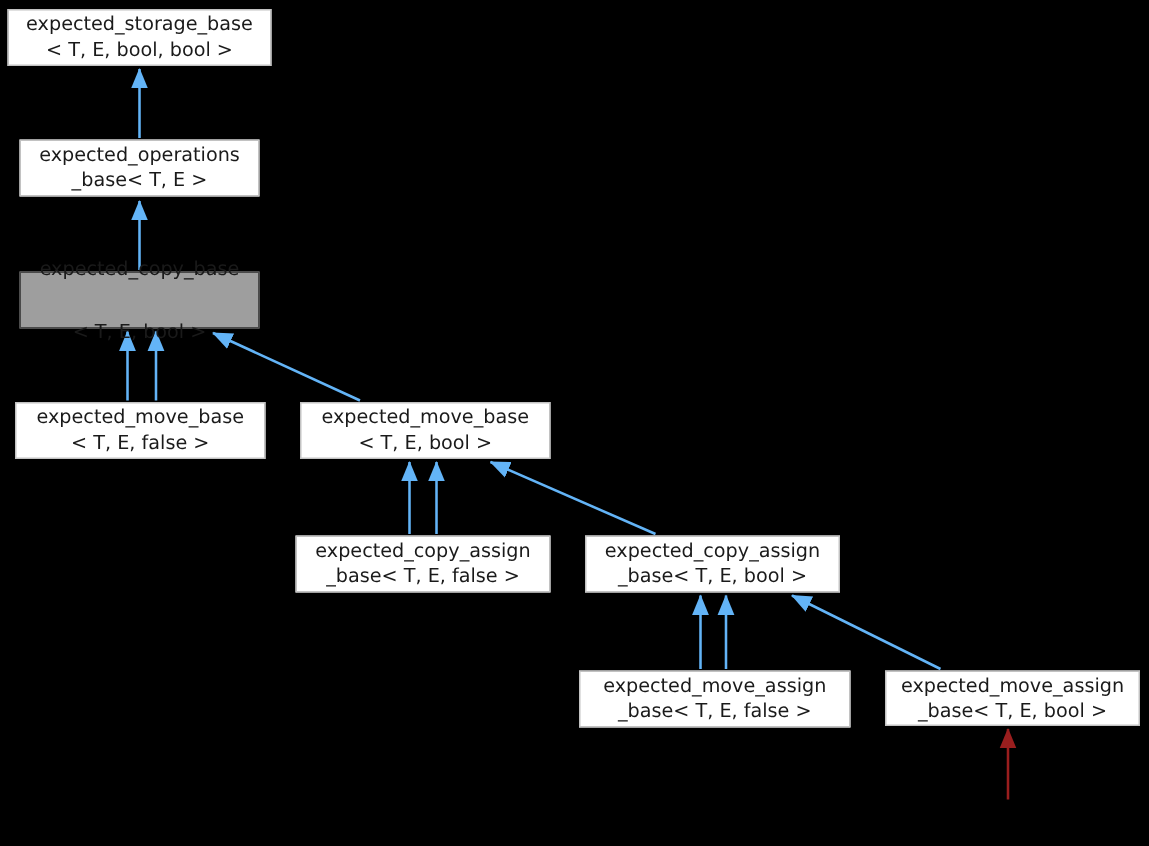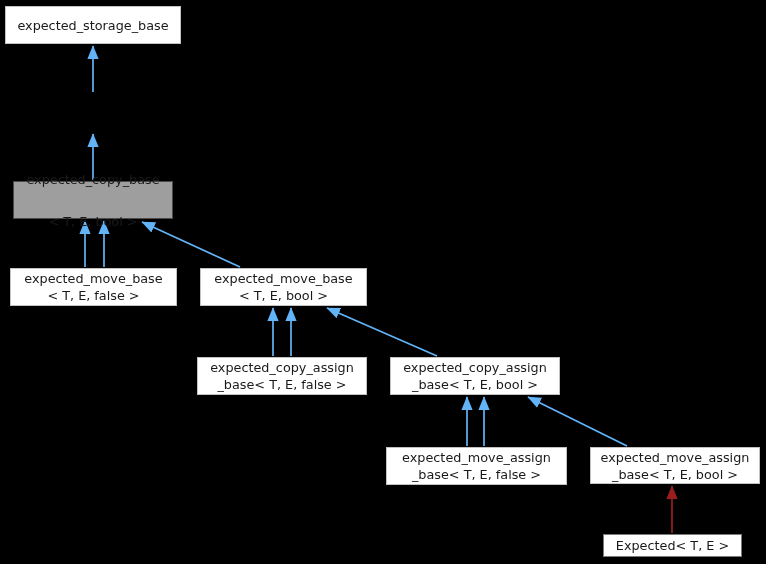--- a/index.html
+++ b/index.html
@@ -77,22 +77,27 @@
     <line x1="467" y1="446" x2="467" y2="397" stroke-width="1.7" marker-end="url(#arrow-blue)" stroke="#63b4f7"></line>
     <line x1="484" y1="446" x2="484" y2="397" stroke-width="1.7" marker-end="url(#arrow-blue)" stroke="#63b4f7"></line>
 
     <line x1="627" y1="446" x2="528" y2="397" stroke-width="1.7" marker-end="url(#arrow-blue)" stroke="#63b4f7"></line>
 
     <line x1="672" y1="533" x2="672" y2="486" stroke-width="1.7" marker-end="url(#arrow-red)" stroke="#9a1e1e"></line>
   </svg>
 
   <div class="node" style="left:5px; top:6px; width:176px; height:38px;">
     <span>expected_storage_base</span>
+    <span>&lt; T, E, bool, bool &gt;</span>
   </div>
 
+  <div class="node" style="left:13px; top:93px; width:160px; height:38px;">
+    <span>expected_operations</span>
+    <span>_base&lt; T, E &gt;</span>
+  </div>
 
   <div class="node highlight" style="left:13px; top:181px; width:160px; height:38px;gap:25px;">
     <span>expected_copy_base</span>
     <span>&lt; T, E, bool &gt;</span>
   </div>
 
   <div class="node" style="left:10px; top:268px; width:167px; height:38px;">
     <span>expected_move_base</span>
     <span>&lt; T, E, false &gt;</span>
   </div>
@@ -115,17 +120,14 @@
   <div class="node" style="left:386px; top:447px; width:181px; height:38px;">
     <span>expected_move_assign</span>
     <span>_base&lt; T, E, false &gt;</span>
   </div>
 
   <div class="node" style="left:590px; top:447px; width:170px; height:37px;">
     <span>expected_move_assign</span>
     <span>_base&lt; T, E, bool &gt;</span>
   </div>
 
-  <div class="node link-strong" style="left:603px; top:534px; width:139px; height:23px;">
-    <span>Expected&lt; T, E &gt;</span>
-  </div>
 
 </div>
 
 </body></html>

